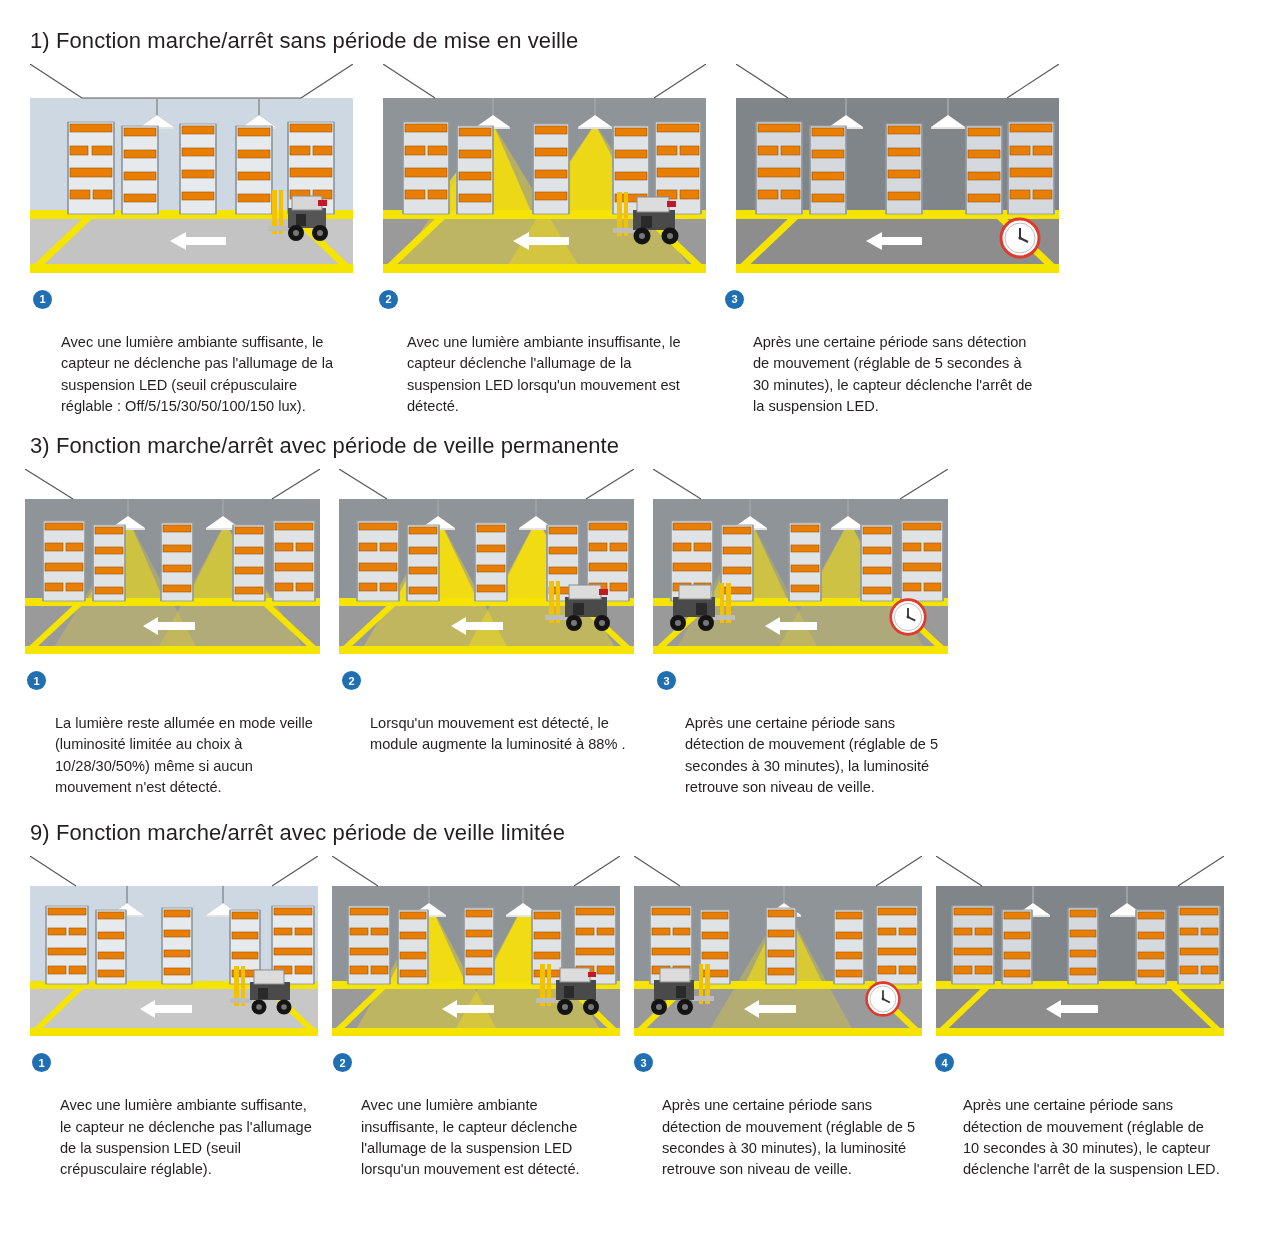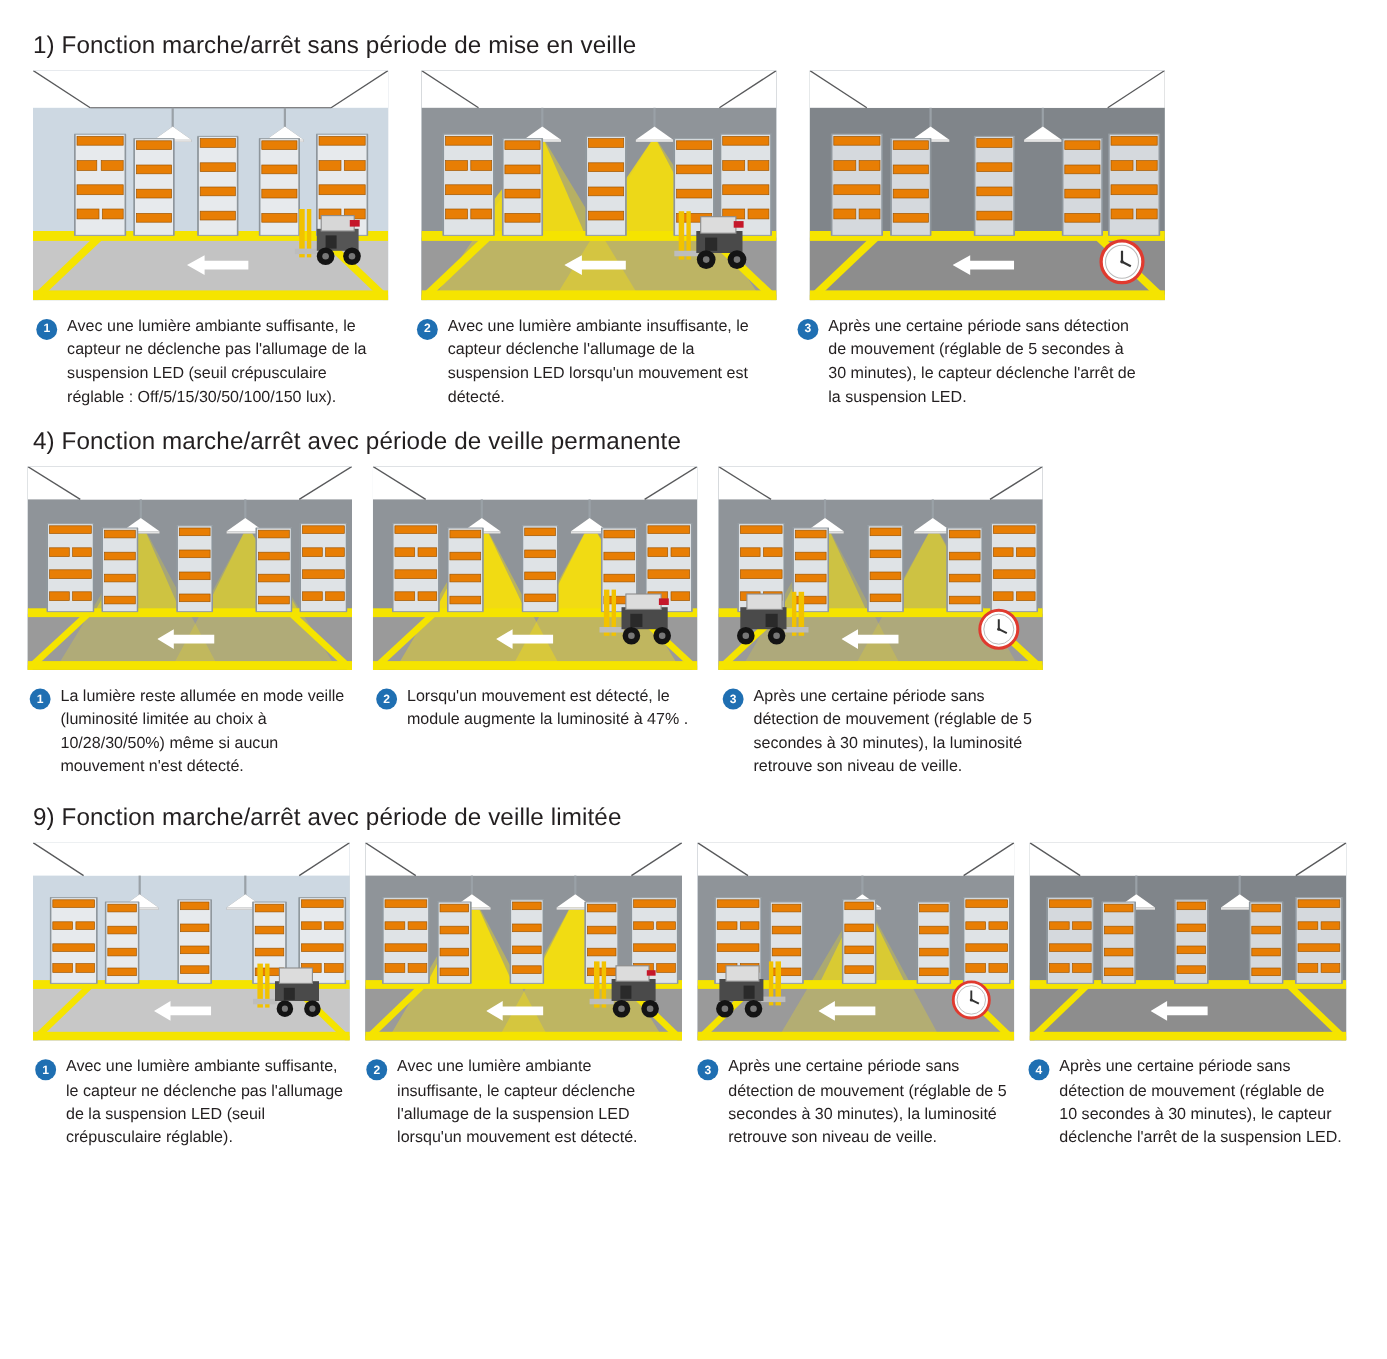--- a/index.html
+++ b/index.html
@@ -68,21 +68,21 @@
     color:#231f20;
   }
   .bullet{
     flex:0 0 auto;
     width:19px;height:19px;border-radius:50%;
     background:#1f6fb2;color:#fff;
     font-size:11px;font-weight:700;
     display:flex;align-items:center;justify-content:center;
     margin-top:3px;
   }
-  .caption-text{white-space:pre-line;}
+  .caption-text{white-space:pre-line;margin-top:45px;}
 
   
   #sec1 .panels{padding-left:30px;gap:30px;}
   #sec1 .scene{width:323px;height:209px;}
   #sec1 .captions{padding-left:33px;gap:34px;margin-top:14px;}
   #sec1 .caption{width:312px;}
 
   #sec2 .panels{padding-left:25px;gap:19px;}
   #sec2 .scene{width:295px;height:185px;}
   #sec2 .captions{padding-left:27px;gap:27px;margin-top:14px;}
@@ -404,21 +404,21 @@
         <div class="caption-text">Avec une lumière ambiante insuffisante, le capteur déclenche l'allumage de la suspension LED lorsqu'un mouvement est détecté.</div>
       </div>
       <div class="caption">
         <div class="bullet">3</div>
         <div class="caption-text">Après une certaine période sans détection de mouvement (réglable de 5 secondes à 30 minutes), le capteur déclenche l'arrêt de la suspension LED.</div>
       </div>
     </div>
   </div>
 
   <div class="section" id="sec2">
-    <div class="section-title">4) Fonction marche/arrêt avec période de veille permanente</div>
+    <div class="section-title">3) Fonction marche/arrêt avec période de veille permanente</div>
 
     <div class="panels">
 
       <div class="panel-wrap">
         <div class="scene">
           <svg class="persp" viewBox="0 0 295 185" preserveAspectRatio="none">
             <rect x="0" y="0" width="295" height="185" fill="#8f9499"></rect>
             <rect x="0" y="0" width="295" height="30" fill="#ffffff"></rect>
             <polygon points="0,0 48,30 247,30 295,0" fill="#ffffff"></polygon>
             <line x1="0" y1="0" x2="48" y2="30" stroke="#58595b" stroke-width="1.2"></line>
@@ -709,21 +709,21 @@
       </div>
     </div>
 
     <div class="captions">
       <div class="caption">
         <div class="bullet">1</div>
         <div class="caption-text">La lumière reste allumée en mode veille (luminosité limitée au choix à 10/28/30/50%) même si aucun mouvement n'est détecté.</div>
       </div>
       <div class="caption">
         <div class="bullet">2</div>
-        <div class="caption-text">Lorsqu'un mouvement est détecté, le module augmente la luminosité à 47% .</div>
+        <div class="caption-text">Lorsqu'un mouvement est détecté, le module augmente la luminosité à 88% .</div>
       </div>
       <div class="caption">
         <div class="bullet">3</div>
         <div class="caption-text">Après une certaine période sans détection de mouvement (réglable de 5 secondes à 30 minutes), la luminosité retrouve son niveau de veille.</div>
       </div>
     </div>
   </div>
 
   <div class="section" id="sec3">
     <div class="section-title">9) Fonction marche/arrêt avec période de veille limitée</div>

